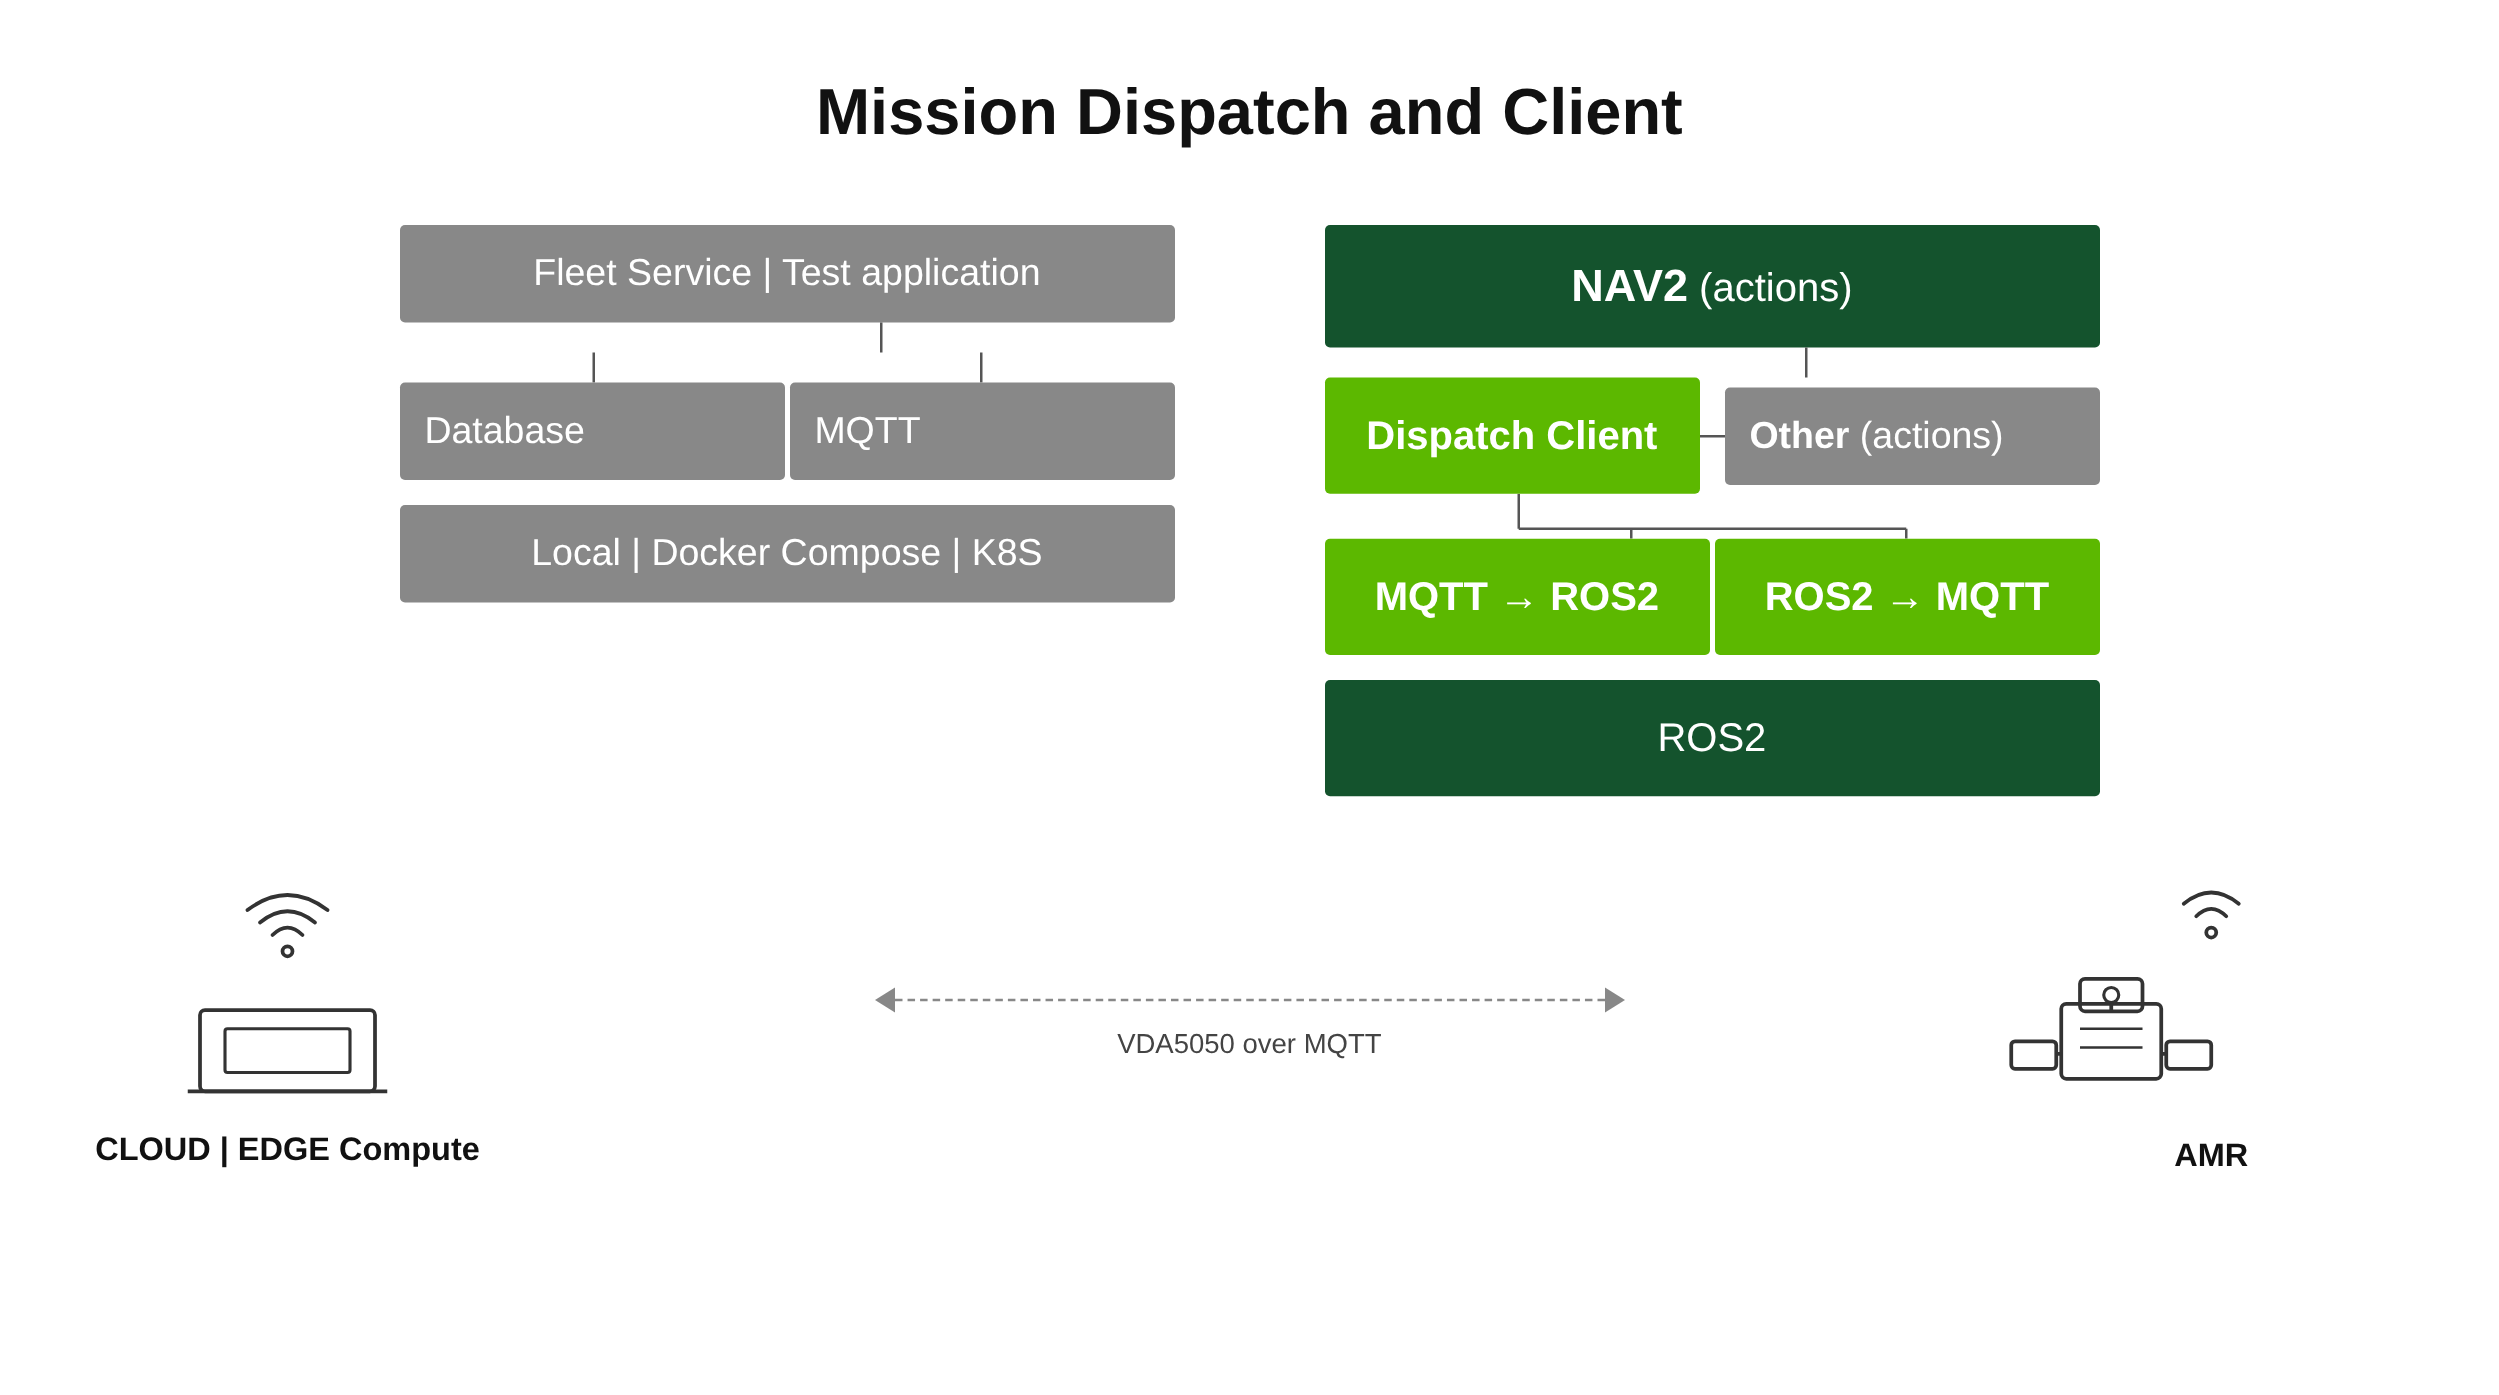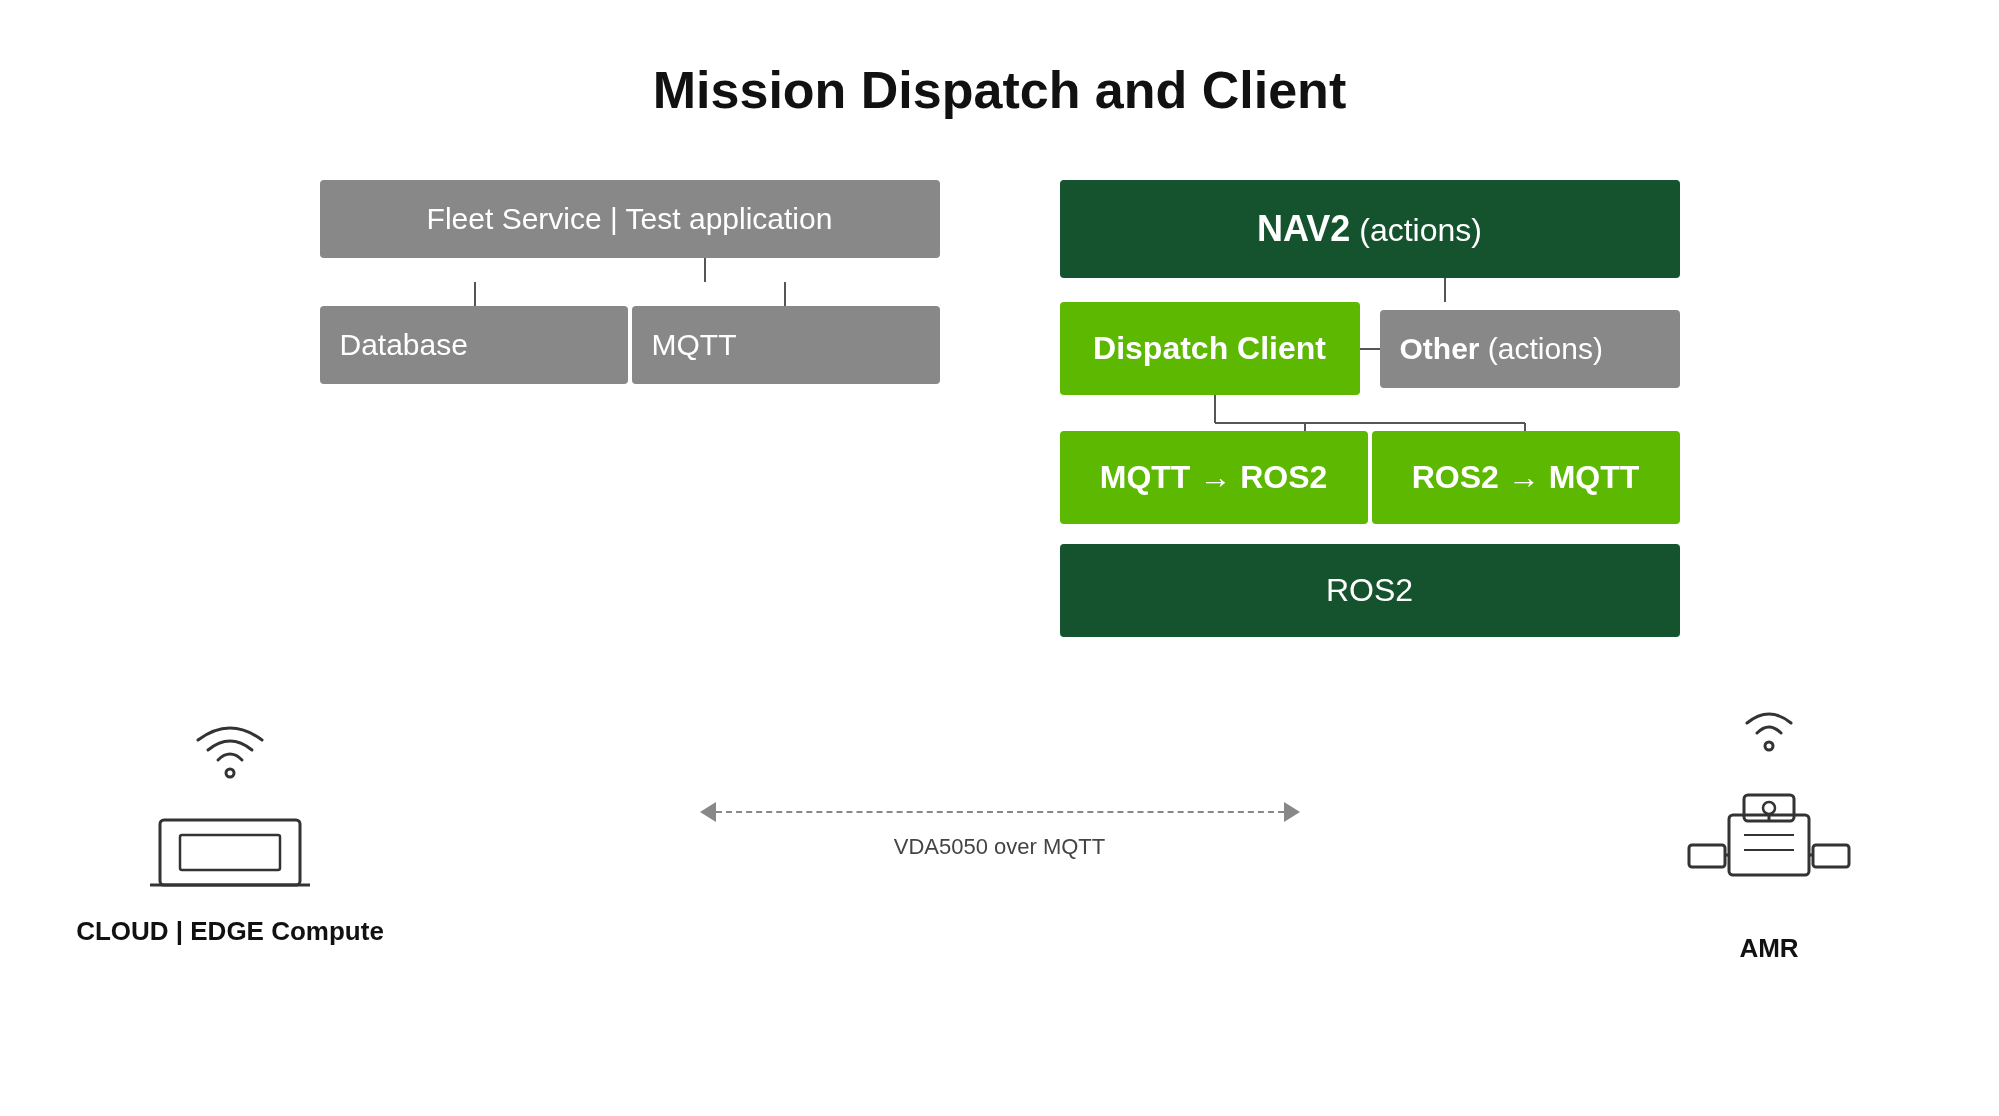--- a/index.html
+++ b/index.html
@@ -128,22 +128,21 @@
     .cloud-side {
       display: flex;
       flex-direction: column;
       align-items: center;
       gap: 16px;
       width: 340px;
     }
     .amr-side {
       display: flex;
       flex-direction: column;
-      align-items: center;
-      gap: 28px;
+      gap: 16px;
       width: 340px;
     }
     .mqtt-label {
       font-size: 22px;
       color: #444;
       text-align: center;
       margin-top: -10px;
     }
     .arrow-section {
       display: flex;
@@ -230,20 +229,21 @@
       </div>
     </div>
 
     <div class="row-two-boxes">
       <div class="gray-box">Database</div>
       <div class="gray-box">MQTT</div>
     </div>
 
     <div class="spacer-20"></div>
 
+    <div class="bottom-bar-gray">Local  |  Docker Compose  |  K8S</div>
   </div>
 
   <div class="right-section">
 
     <div class="dark-navy-box">
       <span class="nav2-bold">NAV2</span><span class="nav2-normal"> (actions)</span>
     </div>
 
     <div style="display:flex;flex-direction:row;width:100%;justify-content:flex-start;padding-left:150px;">
       <div class="connector-v"></div>

